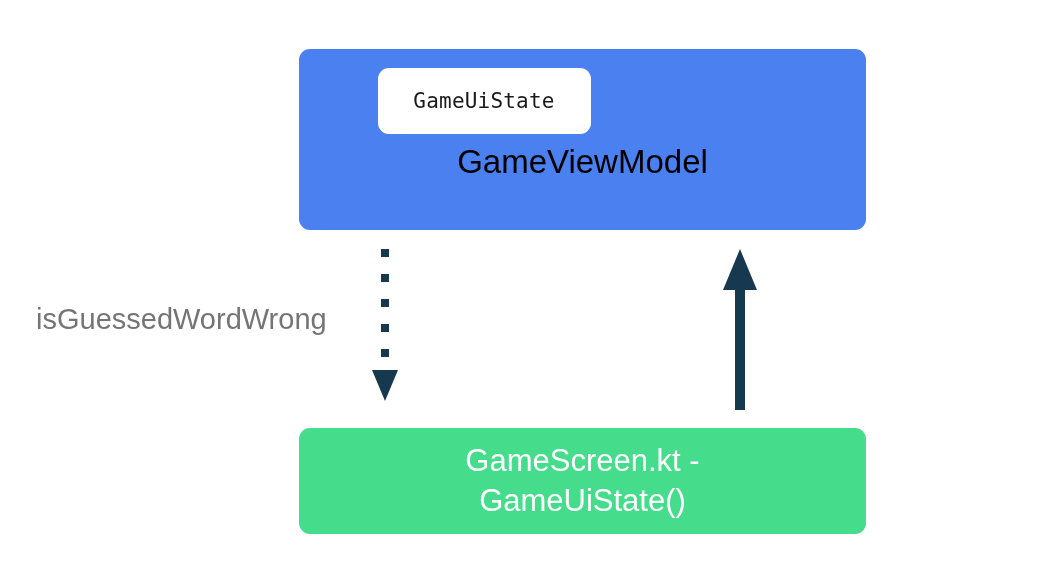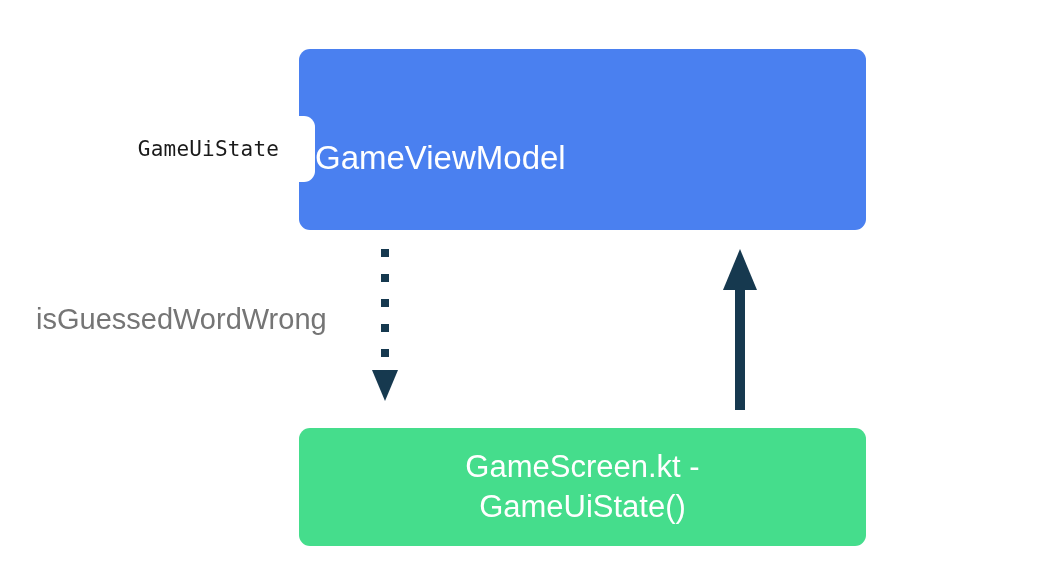--- a/index.html
+++ b/index.html
@@ -22,21 +22,21 @@
     width: 1058px;
     height: 573px;
   }
 
   
   .node-box {
     position: absolute;
     border-radius: 11px;
     box-sizing: border-box;
     display: flex;
-    flex-direction: row;
+    flex-direction: column;
     align-items: center;
   }
 
   #viewmodel-box {
     left: 299px;
     top: 49px;
     width: 567px;
     height: 181px;
     background: #4a80f0;
     justify-content: flex-start;
@@ -56,33 +56,33 @@
 
   #state-chip-label {
     font-family: "DejaVu Sans Mono", "Liberation Mono", monospace;
     font-size: 21px;
     color: #1a1a1a;
     letter-spacing: 0.2px;
     white-space: nowrap;
   }
 
   #viewmodel-label {
-    margin-top: 17px;
+    margin-top: 9px;
     font-size: 33px;
-    color: #ffffff;
+    color: #000000;
     text-align: center;
     line-height: 1.15;
     white-space: nowrap;
   }
 
   #screen-box {
     left: 299px;
     top: 428px;
     width: 567px;
-    height: 118px;
+    height: 106px;
     background: #45dd8c;
     justify-content: center;
   }
 
   #screen-label {
     font-size: 31px;
     color: #ffffff;
     text-align: center;
     line-height: 1.3;
   }

